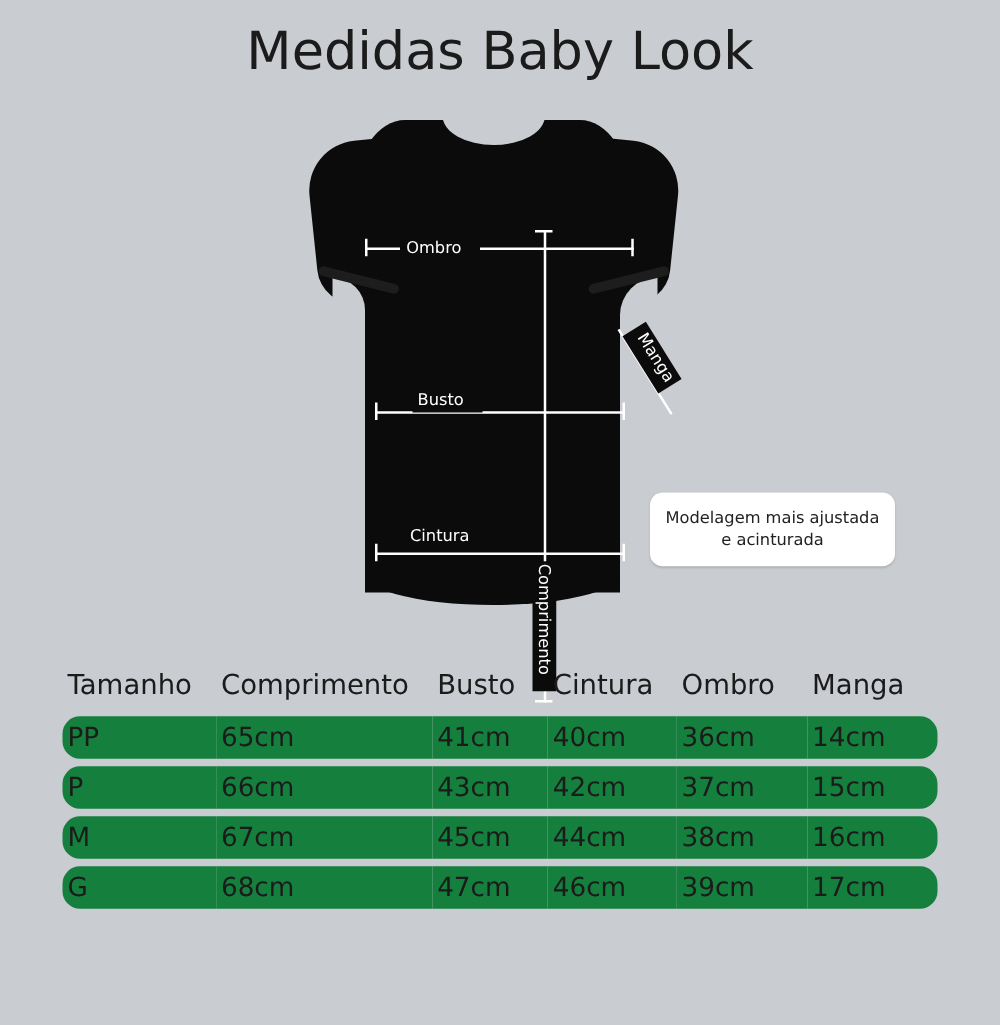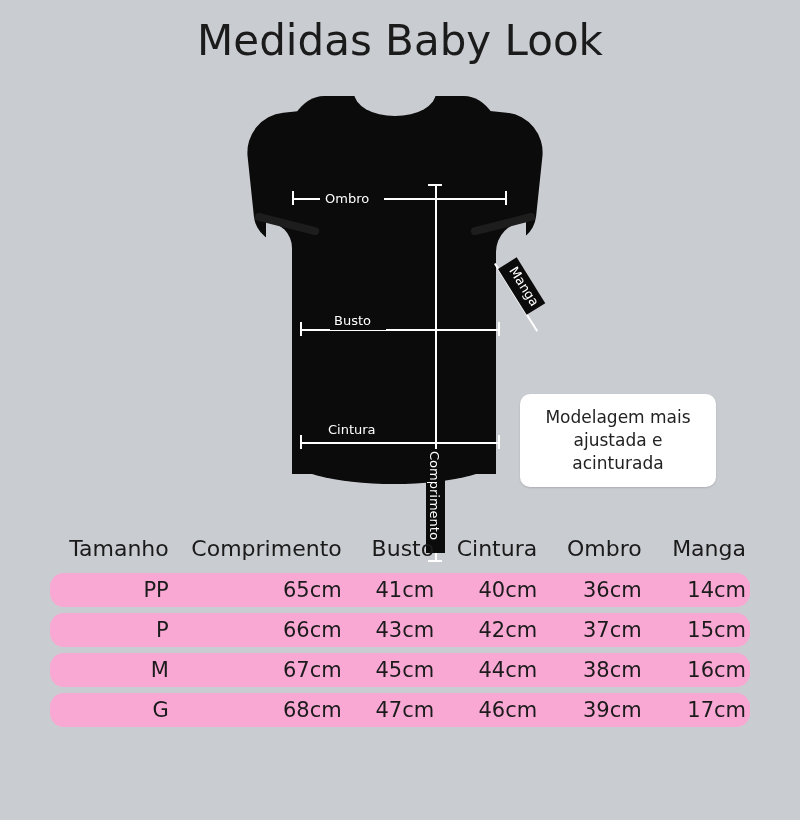--- a/index.html
+++ b/index.html
@@ -194,21 +194,21 @@
 
   
   .note {
     position: absolute;
     left: 520px;
     top: 330px;
     width: 176px;
     background: #ffffff;
     border-radius: 10px;
     text-align: center;
-    font-size: 17px;
+    font-size: 13px;
     color: #222;
     padding: 12px 10px;
     line-height: 1.35;
     box-shadow: 0 1px 2px rgba(0,0,0,.15);
   }
 
   
   .table-wrap {
     position: absolute;
     left: 0;
@@ -220,26 +220,26 @@
     margin: 0 auto;
     border-collapse: separate;
     border-spacing: 0 6px;
     font-size: 21px;
     color: #1b1b1b;
   }
   thead th {
     font-weight: 400;
     font-size: 22px;
     padding: 0 4px 6px 4px;
-    text-align: right;
+    text-align: left;
     white-space: nowrap;
   }
   tbody td {
-    background: #f9a8d4;
-    text-align: right;
+    background: #15803d;
+    text-align: left;
     padding: 5px 4px;
     font-size: 21px;
     white-space: nowrap;
   }
   tbody td:first-child {
     border-radius: 14px 0 0 14px;
   }
   tbody td:last-child {
     border-radius: 0 14px 14px 0;
   }

